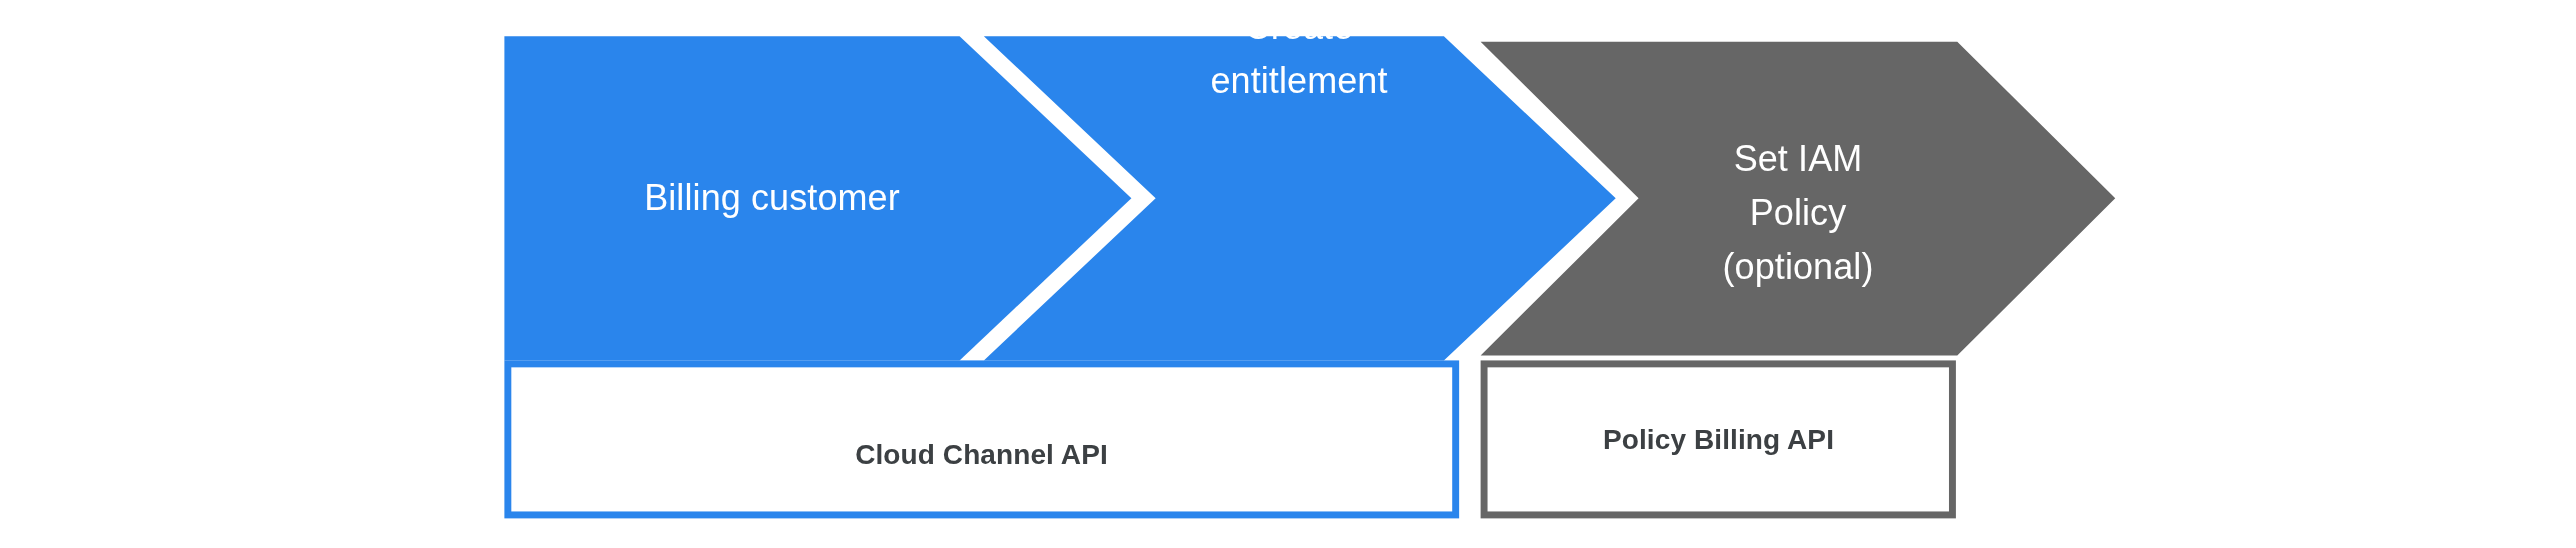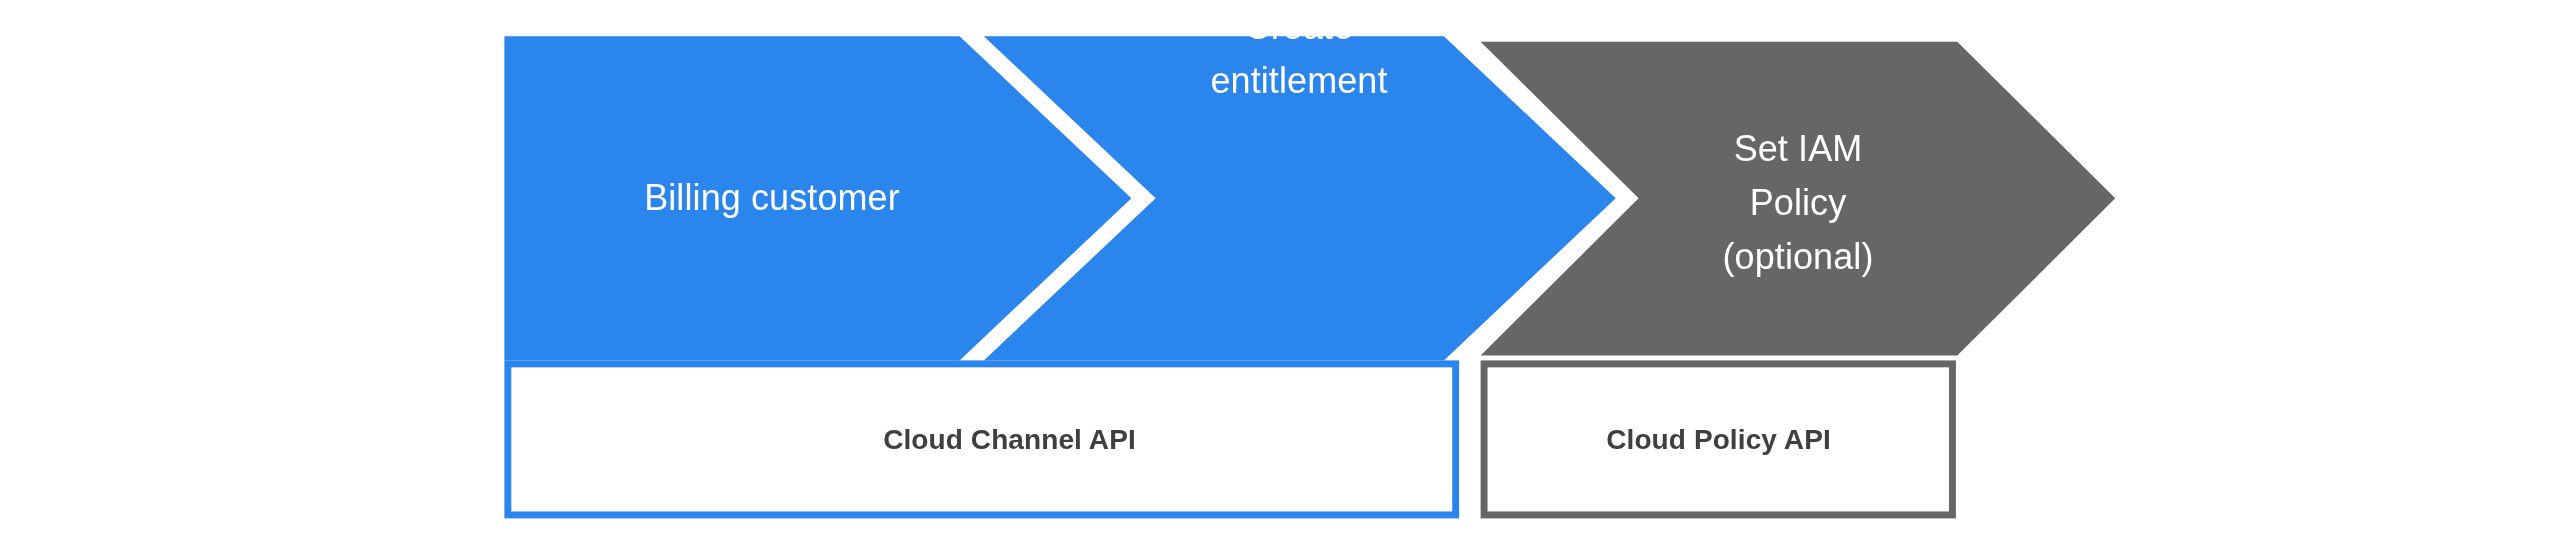--- a/index.html
+++ b/index.html
@@ -53,26 +53,26 @@
   
   #label-step-1 {
     left: 504px; top: 0px; width: 536px; height: 396px;
     display: flex; align-items: center; justify-content: center;
   }
   #label-step-2 {
     left: 1039px; top: 0px; width: 520px; height: 409px;
     display: flex; justify-content: center;
   }
   #label-step-3 {
-    left: 1545px; top: 5px; width: 506px; height: 396px;
+    left: 1545px; top: 15px; width: 506px; height: 396px;
     display: flex; align-items: center; justify-content: center;
   }
   #label-api-1 {
-    left: 504px; top: 360px; width: 955px; height: 158px;
-    display: flex; align-items: center; justify-content: center; padding-left: 28px;
+    left: 504px; top: 360px; width: 955px; height: 188px;
+    display: flex; align-items: center; justify-content: center;
   }
   #label-api-2 {
     left: 1481px; top: 360px; width: 475px; height: 158px;
     display: flex; align-items: center; justify-content: center;
   }
 </style>
 </head>
 <body>
 
 <div id="stage">
@@ -103,17 +103,17 @@
     <span>Set IAM
 Policy
 (optional)</span>
   </div>
 
   <div class="api-label" id="label-api-1">
     <span>Cloud Channel API</span>
   </div>
 
   <div class="api-label" id="label-api-2">
-    <span>Cloud Policy API</span>
+    <span>Policy Billing API</span>
   </div>
 
 </div>
 
 
 </body></html>

